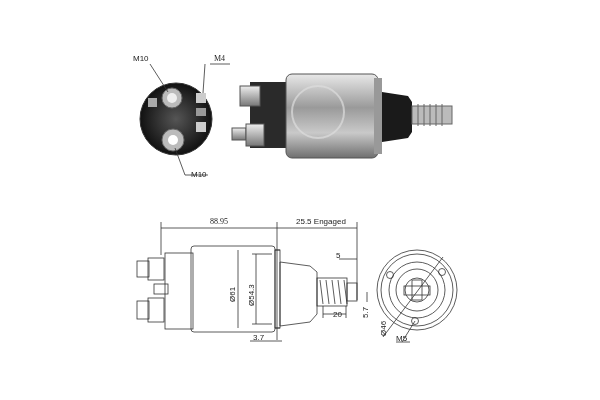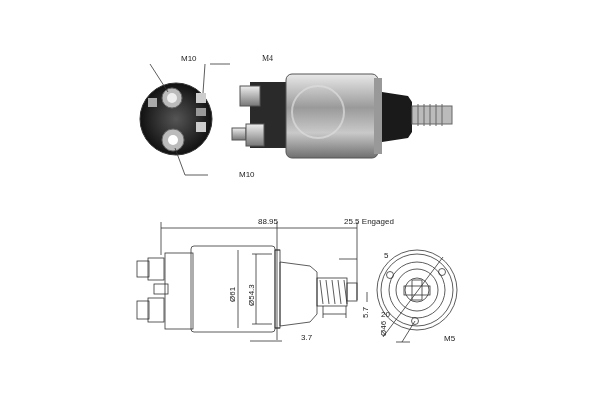--- a/index.html
+++ b/index.html
@@ -1,17 +1,17 @@
 <!DOCTYPE html>
 <html><head>
   <meta charset="utf-8">
   <style>
     html, body { margin:0; padding:0; background:#ffffff; }
     body { width:600px; height:400px; position:relative; overflow:hidden; font-family:"Liberation Sans", sans-serif; }
-    .lbl { position:absolute; font-size:8px; color:#222; font-family:"Liberation Sans", sans-serif; white-space:nowrap;margin-left:48px; }
+    .lbl { position:absolute; font-size:8px; color:#222; font-family:"Liberation Sans", sans-serif; white-space:nowrap; }
     .vlbl { position:absolute; font-size:8px; color:#222; transform:rotate(-90deg); transform-origin:left top; white-space:nowrap; font-family:"Liberation Sans", sans-serif; }
     svg { position:absolute; left:0; top:0; }
   </style>
 </head>
 <body>
 
 <svg width="600" height="400" viewBox="0 0 600 400">
   <defs>
     <radialGradient id="endg" cx="50%" cy="50%" r="50%">
       <stop offset="0%" stop-color="#555"></stop>
@@ -119,21 +119,21 @@
     <line x1="443" y1="257" x2="383" y2="337"></line>
     <line x1="415" y1="321" x2="402" y2="342"></line>
     <line x1="396" y1="342" x2="410" y2="342"></line>
   </g>
 </svg>
 
 <div class="lbl" style="left:133px;top:54px;">M10</div>
 <div class="lbl" style="left:214px;top:54px;font-family:Liberation Serif, serif;">M4</div>
 <div class="lbl" style="left:191px;top:170px;">M10</div>
 
-<div class="lbl" style="left:210px;top:217px;">88.95</div>
+<div class="lbl" style="left:210px;top:217px;font-family:Liberation Serif, serif;">88.95</div>
 <div class="lbl" style="left:296px;top:217px;">25.5 Engaged</div>
 <div class="vlbl" style="left:228px;top:302px;">Ø61</div>
 <div class="vlbl" style="left:247px;top:306px;">Ø54.3</div>
 <div class="lbl" style="left:253px;top:333px;text-align:right;">3.7</div>
 <div class="lbl" style="left:336px;top:251px;">5</div>
 <div class="lbl" style="left:333px;top:310px;">20</div>
 <div class="vlbl" style="left:361px;top:318px;">5.7</div>
 <div class="vlbl" style="left:379px;top:336px;">Ø46</div>
 <div class="lbl" style="left:396px;top:334px;">M5</div>
 

